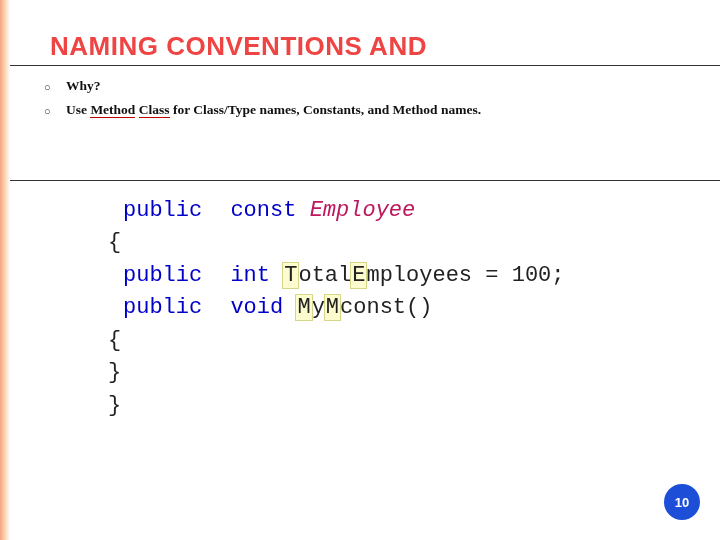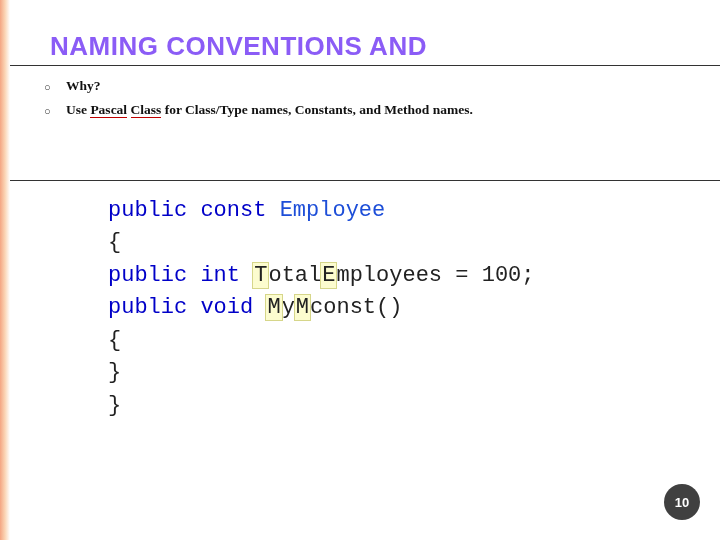--- a/index.html
+++ b/index.html
@@ -20,21 +20,21 @@
       background: linear-gradient(to right, #f4a582 0%, #fbd5b5 50%, #fff 100%);
     }
     .content {
       padding: 30px 40px 20px 50px;
     }
     .title {
       font-family: Arial, Helvetica, sans-serif;
       font-size: 26px;
       font-weight: bold;
       letter-spacing: 0.5px;
-      color: #8b5cf6;
+      color: #ef4444;
       line-height: 1.25;
     }
     .title-line2 {
       padding-left: 56px;
     }
     .hr-top {
       border: none;
       border-top: 1px solid #333;
       margin-top: 2px;
       margin-left: -50px;
@@ -69,35 +69,35 @@
       border-bottom: 1px solid #c00000;
     }
     .code-block {
       margin: 14px 0 0 58px;
       font-family: Consolas, 'Courier New', monospace;
       font-size: 22px;
       line-height: 1.48;
       color: #222;
       white-space: pre;
     }
-    .kw { color: #0000c8; }
-    .type { color: #1d4ed8; }
+    .kw { color: #0000c8; margin-left: 15px; }
+    .type { color: #be185d; font-style: italic; }
     .hl {
       background: #fcfccf;
       outline: 1px solid #d6d68a;
       padding: 0 1px;
     }
     .slide-number {
       position: absolute;
       right: 20px;
       bottom: 20px;
       width: 36px;
       height: 36px;
       border-radius: 50%;
-      background: #404040;
+      background: #1d4ed8;
       color: #fff;
       font-family: Arial, sans-serif;
       font-size: 13px;
       font-weight: bold;
       display: flex;
       align-items: center;
       justify-content: center;
     }
   </style>
 </head>
@@ -113,21 +113,21 @@
   </div>
 
   <div class="bullets">
     <div class="bullet-item">
       <span class="bullet-marker">○</span>
       <span><b>Why?</b></span>
     </div>
     <div class="bullet-item">
       <span class="bullet-marker">○</span>
       <span>
-        <b>Use </b><b class="underline-red">Pascal</b><b> </b><b class="underline-red">Class</b><b> for Class/Type names, Constants, and Method names.</b>
+        <b>Use </b><b class="underline-red">Method</b><b> </b><b class="underline-red">Class</b><b> for Class/Type names, Constants, and Method names.</b>
       </span>
     </div>
   </div>
 
   <hr class="hr-bottom">
 
   <div class="code-block"><span class="kw">public</span> <span class="kw">const</span> <span class="type">Employee</span>
 <span>{</span>
 <span class="kw">public</span> <span class="kw">int</span> <span class="hl">T</span><span>otal</span><span class="hl">E</span><span>mployees</span><span> = 100;</span>
 <span class="kw">public</span> <span class="kw">void</span> <span class="hl">M</span><span>y</span><span class="hl">M</span><span>const()</span>

